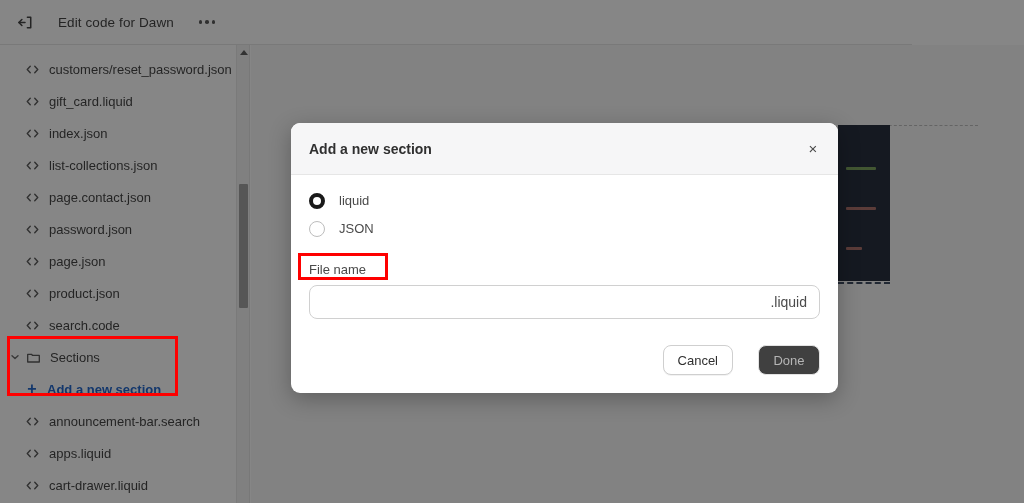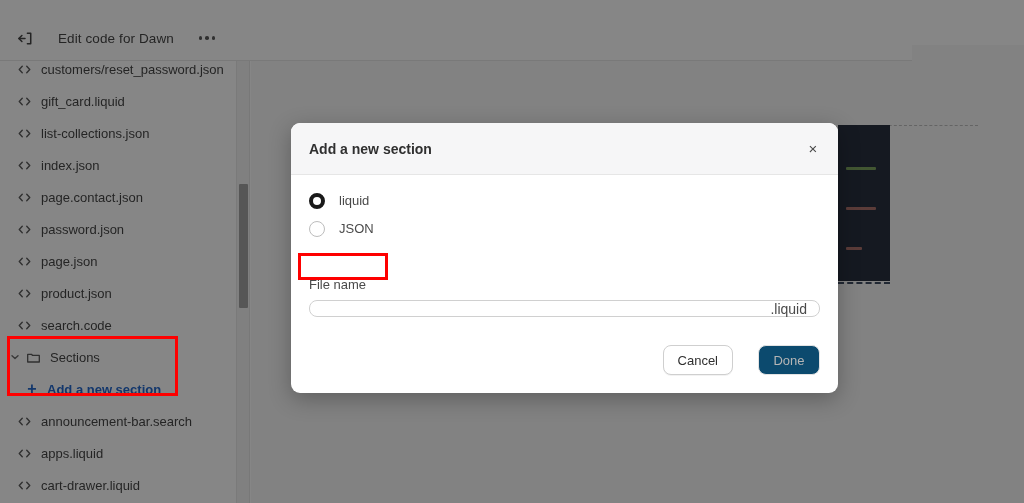--- a/index.html
+++ b/index.html
@@ -23,21 +23,20 @@
   
   .topbar {
     position: absolute;
     left: 0; top: 0;
     width: 912px; height: 45px;
     background: #ffffff;
     display: flex;
     align-items: center;
     border-bottom: 1px solid #e3e3e3;
     z-index: 5;
-    margin-top: 16px;
   }
   .topbar-exit {
     width: 30px; height: 30px;
     margin-left: 10px;
     display: flex; align-items: center; justify-content: center;
     border-radius: 6px;
     cursor: pointer;
   }
   .topbar-title {
     margin-left: 18px;
@@ -68,21 +67,21 @@
     background: #ffffff;
     border-right: 1px solid #e1e1e1;
     overflow: hidden;
     z-index: 2;
   }
   .file-list { padding-top: 8px; }
   .file-row {
     display: flex;
     align-items: center;
     height: 32px;
-    padding-left: 16px;
+    padding-left: 24px;
     font-size: 13px;
     color: #303030;
     cursor: pointer;
     white-space: nowrap;
   }
   .code-icon {
     width: 16px; height: 16px;
     margin-right: 9px;
     flex: 0 0 16px;
     color: #4a4a4a;
@@ -258,28 +257,28 @@
     border-radius: 50%;
     flex: 0 0 16px;
     margin-right: 14px;
     background: #fff;
   }
   .radio.sel { border: 4.5px solid #1a1a1a; }
   .radio.unsel { border: 1.5px solid #bdbdbd; }
   .radio-label { font-size: 13px; color: #4a4a4a; }
 
   .field-label {
-    margin-top: 28px;
+    margin-top: 13px;
     font-size: 13px;
     color: #4a4a4a;
     display: inline-block;
   }
   .input-wrap {
     margin-top: 7px;
-    height: 17px;
+    height: 34px;
     border: 1px solid #d0d0d0;
     border-radius: 8px;
     background: #fff;
     display: flex;
     align-items: center;
     justify-content: space-between;
     padding: 0 12px;
     cursor: text;
   }
   .input-wrap input {
@@ -318,21 +317,21 @@
     display: flex; align-items: center; justify-content: center;
     font-family: "Liberation Sans", sans-serif;
   }
   .btn-cancel {
     background: #fff;
     border: 1px solid #cfcfcf;
     color: #303030;
     box-shadow: 0 1px 0 rgba(0,0,0,0.05);
   }
   .btn-done {
-    background: #0c4a6e;
+    background: #404040;
     border: 1px solid #e3e3e3;
     color: #b5b5b5;
     cursor: default;
   }
 
   
   .annot {
     position: absolute;
     border: 3px solid #fe0000;
     z-index: 40;
@@ -382,30 +381,30 @@
           </span>
           <span>gift_card.liquid</span>
         </div>
         <div class="file-row">
           <span class="code-icon">
             <svg width="15" height="15" viewBox="0 0 16 16" fill="none" stroke="currentColor" stroke-width="1.5" stroke-linecap="round" stroke-linejoin="round">
               <path d="M5.6 4.6L2.4 8l3.2 3.4"></path>
               <path d="M10.4 4.6L13.6 8l-3.2 3.4"></path>
             </svg>
           </span>
+          <span>index.json</span>
+        </div>
+        <div class="file-row">
+          <span class="code-icon">
+            <svg width="15" height="15" viewBox="0 0 16 16" fill="none" stroke="currentColor" stroke-width="1.5" stroke-linecap="round" stroke-linejoin="round">
+              <path d="M5.6 4.6L2.4 8l3.2 3.4"></path>
+              <path d="M10.4 4.6L13.6 8l-3.2 3.4"></path>
+            </svg>
+          </span>
           <span>list-collections.json</span>
-        </div>
-        <div class="file-row">
-          <span class="code-icon">
-            <svg width="15" height="15" viewBox="0 0 16 16" fill="none" stroke="currentColor" stroke-width="1.5" stroke-linecap="round" stroke-linejoin="round">
-              <path d="M5.6 4.6L2.4 8l3.2 3.4"></path>
-              <path d="M10.4 4.6L13.6 8l-3.2 3.4"></path>
-            </svg>
-          </span>
-          <span>index.json</span>
         </div>
         <div class="file-row">
           <span class="code-icon">
             <svg width="15" height="15" viewBox="0 0 16 16" fill="none" stroke="currentColor" stroke-width="1.5" stroke-linecap="round" stroke-linejoin="round">
               <path d="M5.6 4.6L2.4 8l3.2 3.4"></path>
               <path d="M10.4 4.6L13.6 8l-3.2 3.4"></path>
             </svg>
           </span>
           <span>page.contact.json</span>
         </div>

